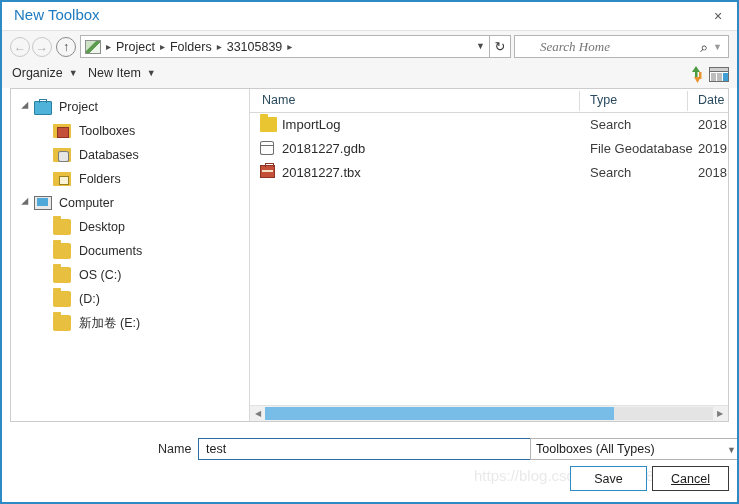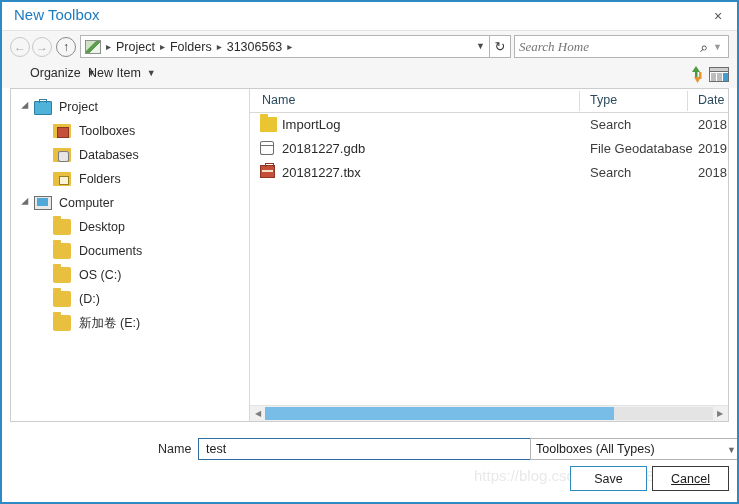--- a/index.html
+++ b/index.html
@@ -85,21 +85,21 @@
   }
   #searchbox {
     position: absolute; left: 512px; top: 4px; right: 8px; height: 23px;
     background: #ffffff; border: 1px solid #b4b4b4;
     display: flex; align-items: center;
   }
   #search-input {
     border: none; outline: none; background: transparent;
     font-family: "Liberation Serif", serif;
     font-style: italic; font-size: 13px; color: #404040;
-    margin-left: 2px; width: 165px;
+    margin-left: 23px; width: 165px;
   }
   #search-icon {
     position: absolute; right: 20px; top: 3px;
     font-size: 14px; color: #3a3a3a;
   }
   #search-caret {
     position: absolute; right: 6px; top: 6px;
     font-size: 9px; color: #999;
   }
 
@@ -107,21 +107,21 @@
   #toolbar {
     position: absolute; left: 0; top: 60px; right: 0; height: 26px;
     background: #f6f6f6;
   }
   .tb-item {
     position: absolute; top: 4px;
     font-size: 12.5px; color: #2b2b2b;
     display: flex; align-items: center; gap: 6px;
   }
   .tb-item .caret { font-size: 9px; color: #444; }
-  #tb-organize { left: 28px; }
+  #tb-organize { left: 10px; }
   #tb-newitem  { left: 86px; }
   #sort-icon {
     position: absolute; right: 31px; top: 4px; width: 14px; height: 17px;
   }
   #view-icon {
     position: absolute; right: 8px; top: 5px; width: 20px; height: 15px;
     border: 1px solid #6d6d6d; background: #ffffff;
     display: flex;
   }
   #view-icon .vi-top {
@@ -368,21 +368,21 @@
     <div class="navbtn dim" id="nav-fwd">→</div>
     <div class="navbtn active" id="nav-up">↑</div>
 
     <div id="crumbbar">
       <div id="crumb-root-icon"></div>
       <span class="crumb-sep">▸</span>
       <span class="crumb-item">Project</span>
       <span class="crumb-sep">▸</span>
       <span class="crumb-item">Folders</span>
       <span class="crumb-sep">▸</span>
-      <span class="crumb-item">31306563</span>
+      <span class="crumb-item">33105839</span>
       <span class="crumb-sep">▸</span>
       <span id="crumb-dropdown">▼</span>
     </div>
 
     <div id="refresh-btn">↻</div>
 
     <div id="searchbox">
       <input id="search-input" type="text" placeholder="Search Home" style="">
       <span id="search-icon">⌕</span>
       <span id="search-caret">▼</span>

